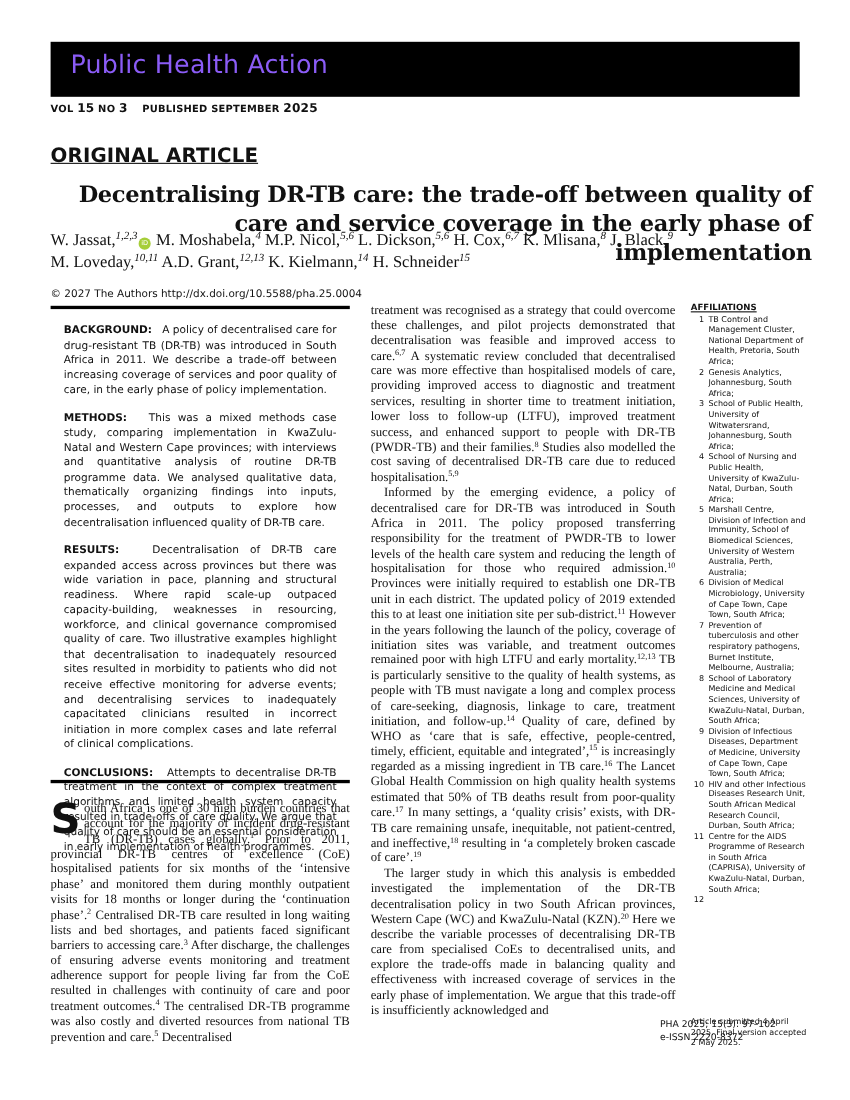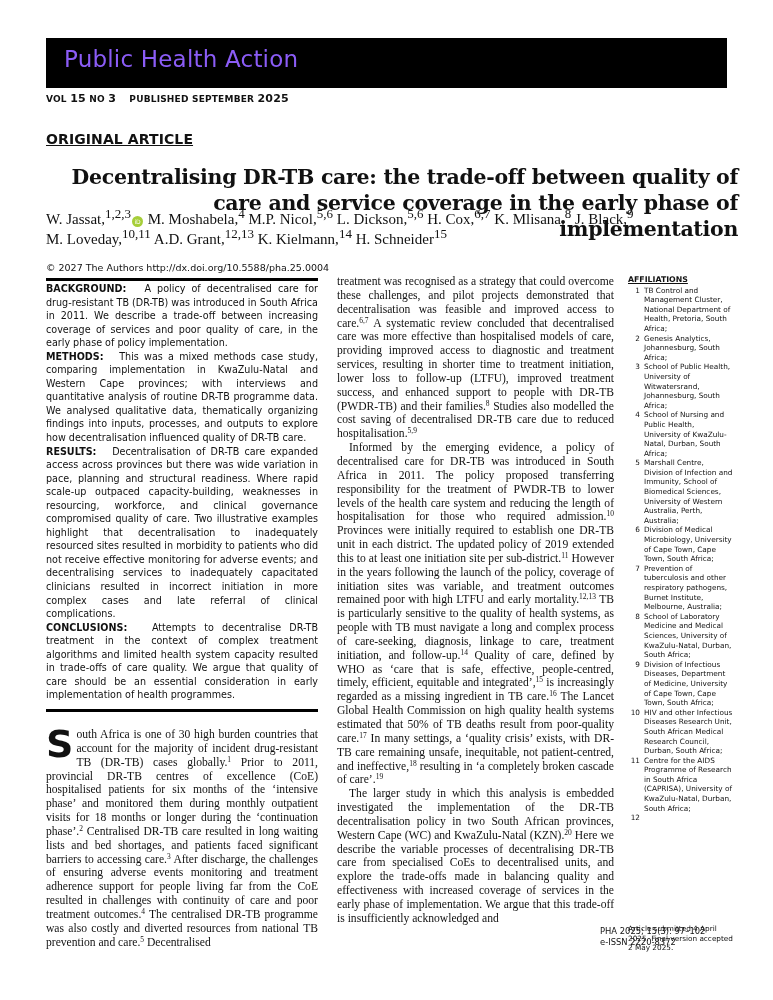--- a/index.html
+++ b/index.html
@@ -1,29 +1,29 @@
 <!DOCTYPE html>
 <html><head>
 <meta charset="utf-8">
 <style>
   html, body { margin: 0; padding: 0; background: #ffffff; }
   body { width: 773px; height: 1000px; position: relative; overflow: hidden; color: #111; }
   .masthead { position: absolute; left: 46px; top: 38px; width: 681px; height: 50px; background: #000; }
   .masthead-title { position: absolute; left: 18px; top: 8px; color: #8b5cf6; font-family: "DejaVu Sans", sans-serif; font-size: 23px; letter-spacing: 0.2px; }
   .issue-line { position: absolute; left: 46px; top: 92px; font-family: "DejaVu Sans", sans-serif; font-size: 9px; font-weight: bold; letter-spacing: 0.2px; }
   .issue-line .big { font-size: 11px; }
-  .article-type { position: absolute; left: 46px; top: 131px; font-family: "DejaVu Sans", sans-serif; font-weight: bold; font-size: 14px; text-decoration: underline; letter-spacing: 0.1px; }
+  .article-type { position: absolute; left: 46px; top: 131px; font-family: "DejaVu Sans", sans-serif; font-weight: bold; font-size: 18px; text-decoration: underline; letter-spacing: 0.1px; }
   .article-title { position: absolute; left: 46px; top: 152px; width: 680px; font-family: "DejaVu Serif", serif; font-size: 20.5px; line-height: 26px; margin: 12px; font-weight: bold; letter-spacing: -0.3px; text-align: right; }
   .authors { position: absolute; left: 46px; top: 209px; width: 640px; font-family: "Liberation Serif", serif; font-size: 15px; line-height: 20px; }
-  .authors sup { font-size: 13px; vertical-align: 6px; line-height: 0; }
+  .authors sup { font-size: 10px; vertical-align: 6px; line-height: 0; font-style: italic; }
   .orcid { display: inline-block; width: 11px; height: 11px; border-radius: 50%; background: #a6ce39; color: #fff; font-size: 6px; font-family: "DejaVu Sans", sans-serif; text-align: center; line-height: 11px; vertical-align: 0px; margin: 0 1px; }
   .copyright { position: absolute; left: 46px; top: 262px; font-family: "DejaVu Sans", sans-serif; font-size: 9.5px; }
   .rule-thick { position: absolute; left: 46px; width: 272px; height: 3px; background: #000; }
   .abstract { position: absolute; left: 46px; top: 282px; width: 272px; font-family: "DejaVu Sans", sans-serif; font-size: 9.6px; line-height: 13.55px; text-align: justify; }
-  .abstract p { margin: 0; }
+  .abstract p { margin: 12px; }
   .abstract b { font-weight: bold; }
   .col-text { position: absolute; font-family: "Liberation Serif", serif; font-size: 11.6px; line-height: 13.85px; text-align: justify; }
   .col-text p { margin: 0; }
   .col-text .indent { text-indent: 12px; }
   .col-text sup { font-size: 7.5px; vertical-align: 4px; line-height: 0; }
   .intro { left: 46px; top: 728px; width: 272px; }
   .dropcap { float: left; font-family: "DejaVu Sans", sans-serif; font-weight: bold; font-size: 38px; line-height: 30px; margin: 1px 3px 0 0; }
   .col2 { left: 337px; top: 275px; width: 277px; }
   .affil { position: absolute; left: 628px; top: 275px; width: 105px; font-family: "DejaVu Sans", sans-serif; font-size: 7.3px; line-height: 9.6px; }
   .affil-head { font-weight: bold; text-decoration: underline; font-size: 7.8px; margin-bottom: 1px; }

